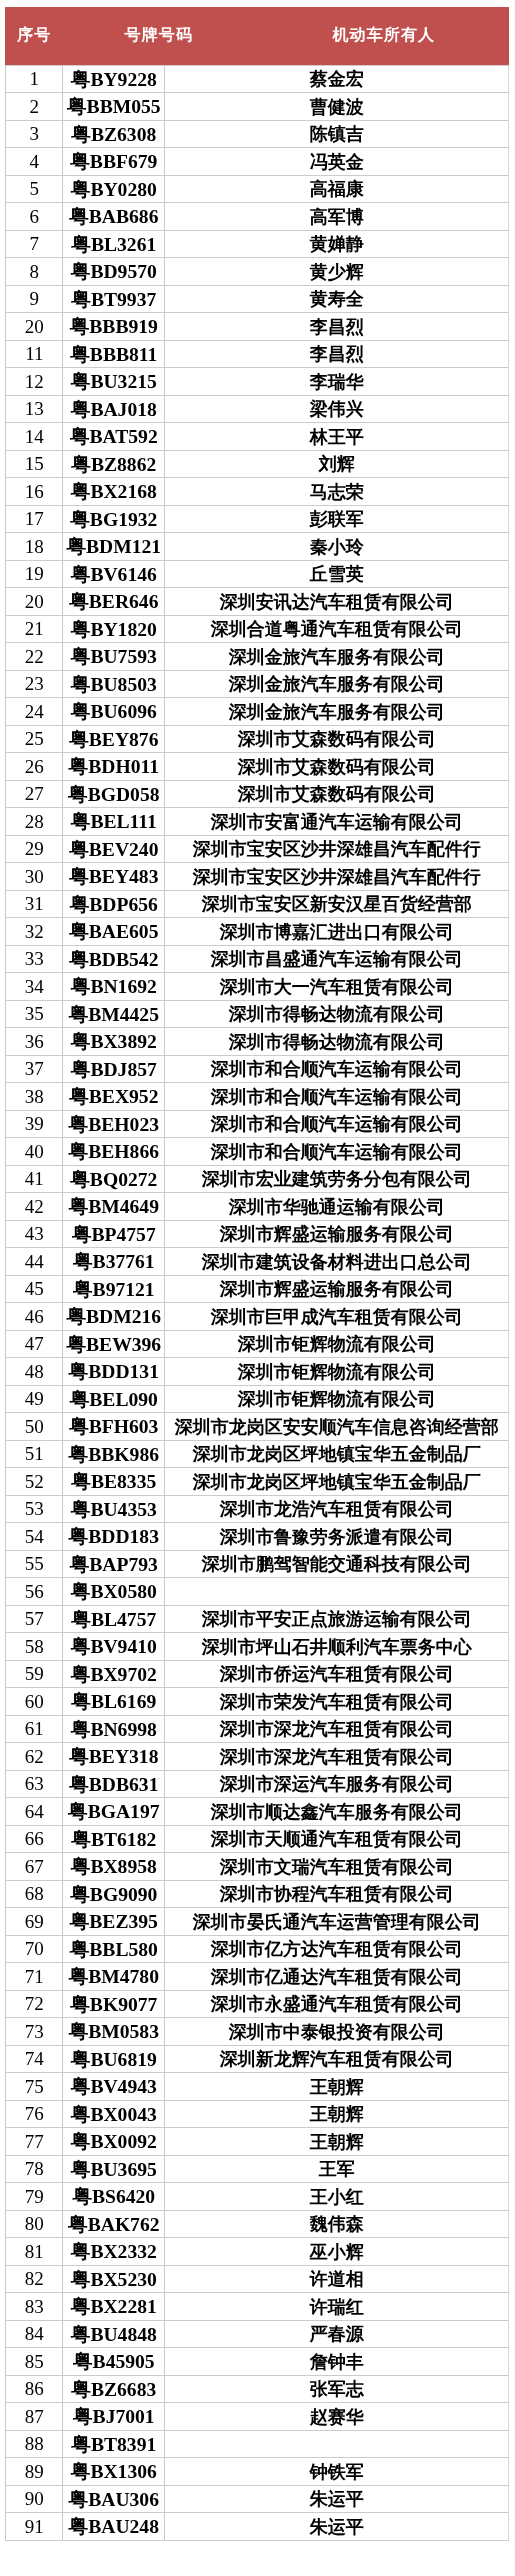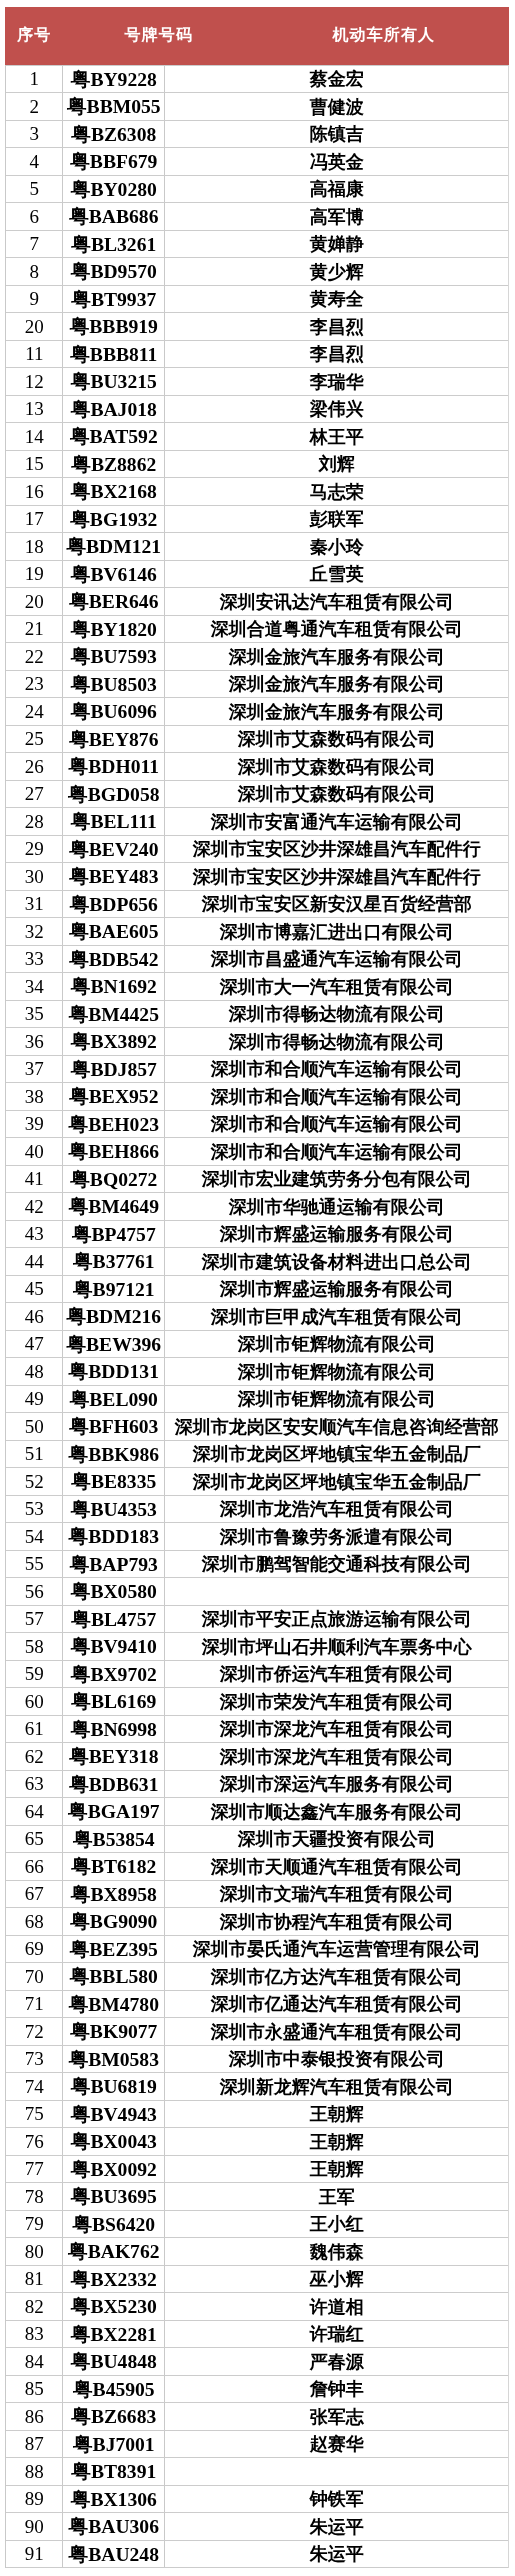--- a/index.html
+++ b/index.html
@@ -374,25 +374,20 @@
         <div class="td td-serial">63</div>
         <div class="td td-plate">粤BDB631</div>
         <div class="td td-owner">深圳市深运汽车服务有限公司</div>
       </div>
       <div class="tr">
         <div class="td td-serial">64</div>
         <div class="td td-plate">粤BGA197</div>
         <div class="td td-owner">深圳市顺达鑫汽车服务有限公司</div>
       </div>
       <div class="tr">
-        <div class="td td-serial">65</div>
-        <div class="td td-plate">粤B53854</div>
-        <div class="td td-owner">深圳市天疆投资有限公司</div>
-      </div>
-      <div class="tr">
         <div class="td td-serial">66</div>
         <div class="td td-plate">粤BT6182</div>
         <div class="td td-owner">深圳市天顺通汽车租赁有限公司</div>
       </div>
       <div class="tr">
         <div class="td td-serial">67</div>
         <div class="td td-plate">粤BX8958</div>
         <div class="td td-owner">深圳市文瑞汽车租赁有限公司</div>
       </div>
       <div class="tr">

